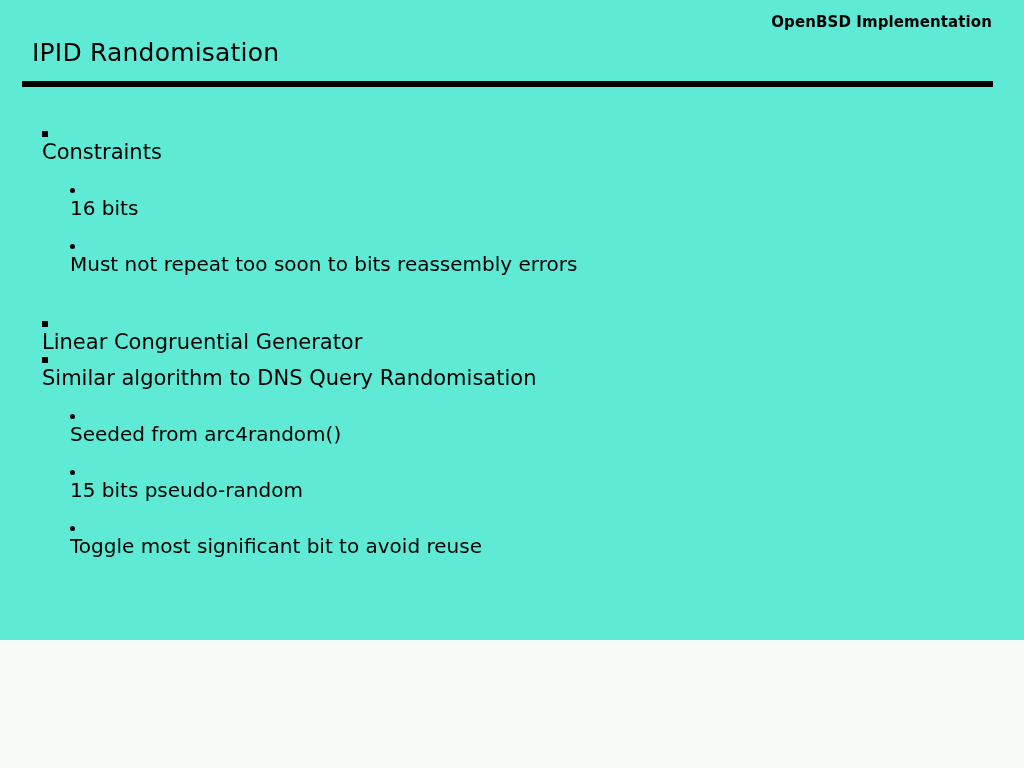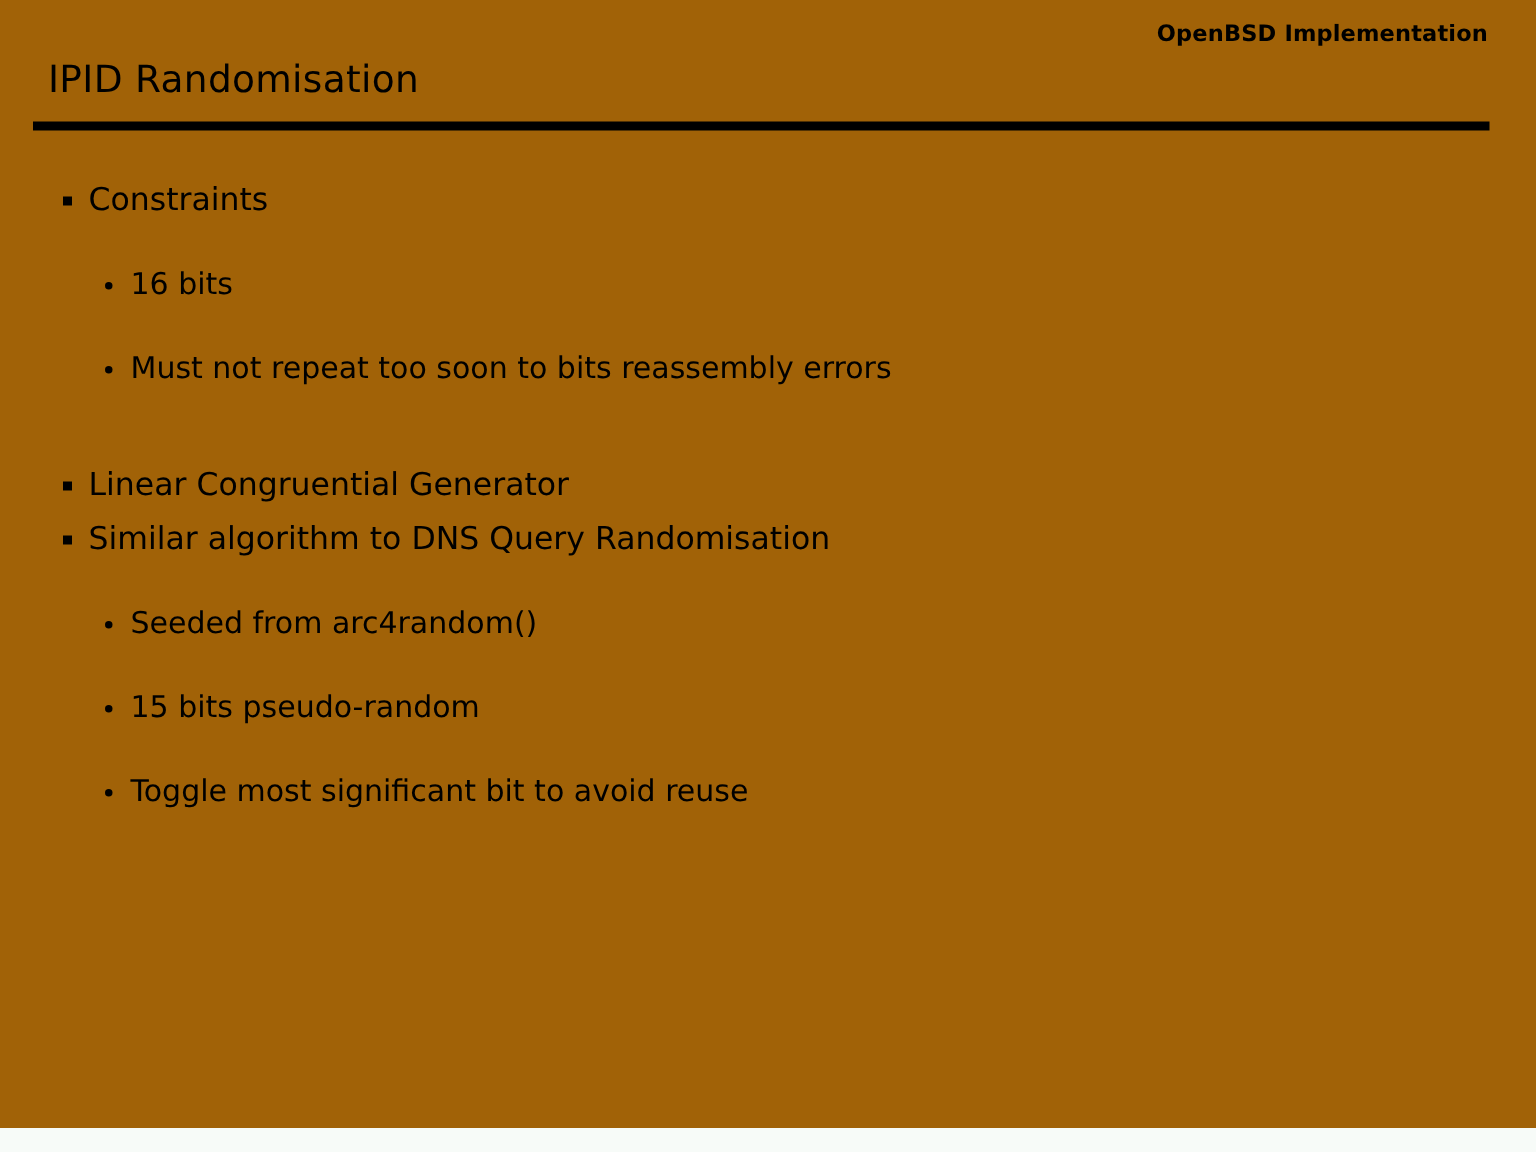--- a/index.html
+++ b/index.html
@@ -10,22 +10,22 @@
   body {
     width: 1024px;
     height: 768px;
     background: #f7fbf8;
     font-family: "DejaVu Sans", sans-serif;
     overflow: hidden;
   }
   .slide {
     position: relative;
     width: 1024px;
-    height: 752px;
-    background: #a16207;
+    height: 640px;
+    background: #5eead4;
   }
 
   
   .header-note {
     position: absolute;
     top: 13px;
     right: 32px;
     font-family: "DejaVu Sans", sans-serif;
     font-size: 15px;
     font-weight: bold;
@@ -60,20 +60,21 @@
     position: absolute;
     left: 0;
     top: 118px;
     width: 1024px;
   }
   .row {
     position: relative;
     display: flex;
     align-items: flex-start;
     white-space: nowrap;
+    flex-direction: column;
   }
   .row.lvl1 {
     padding-left: 42px;
     height: 36px;
   }
   .row.lvl2 {
     padding-left: 70px;
     height: 36px;
     margin-top: 20px;
   }

